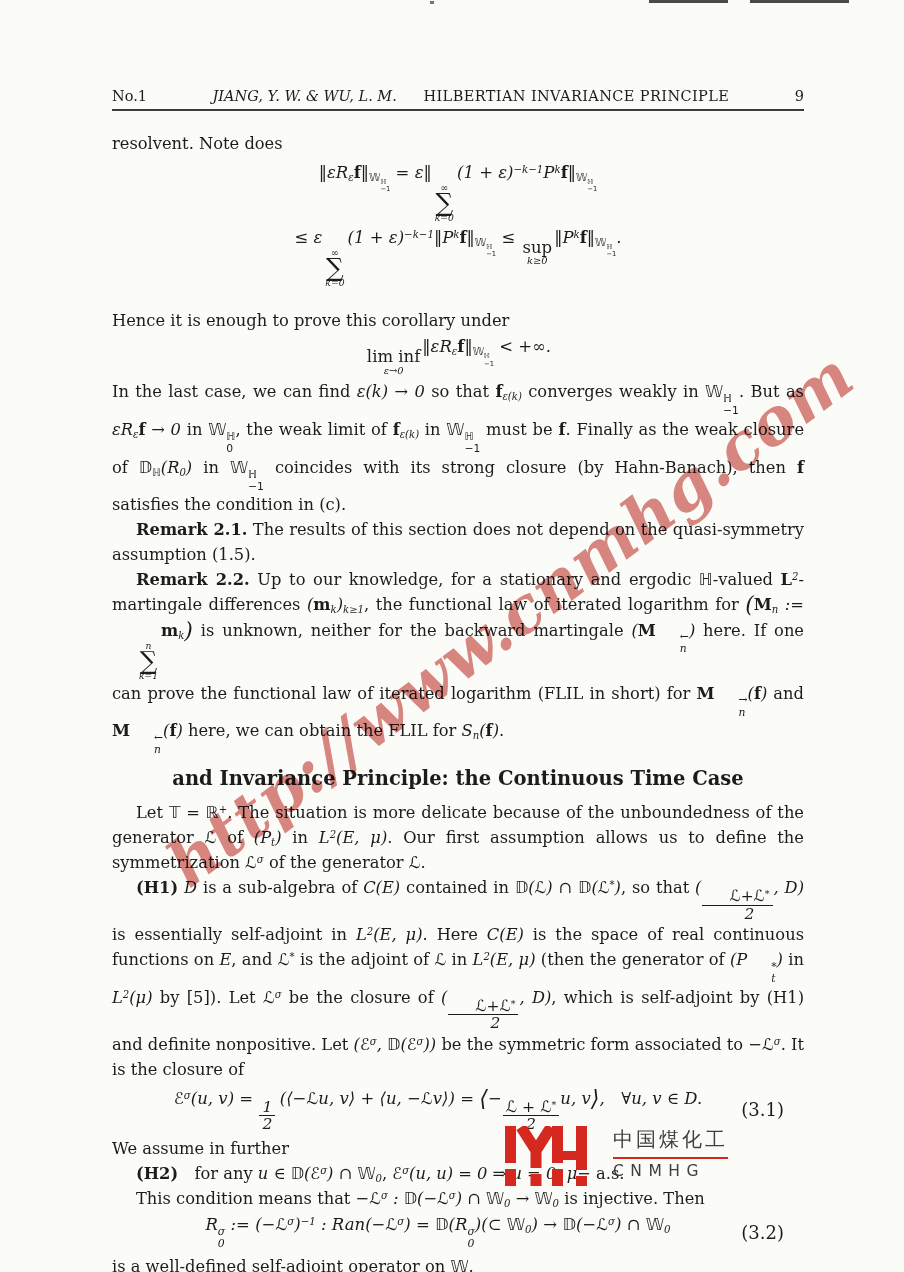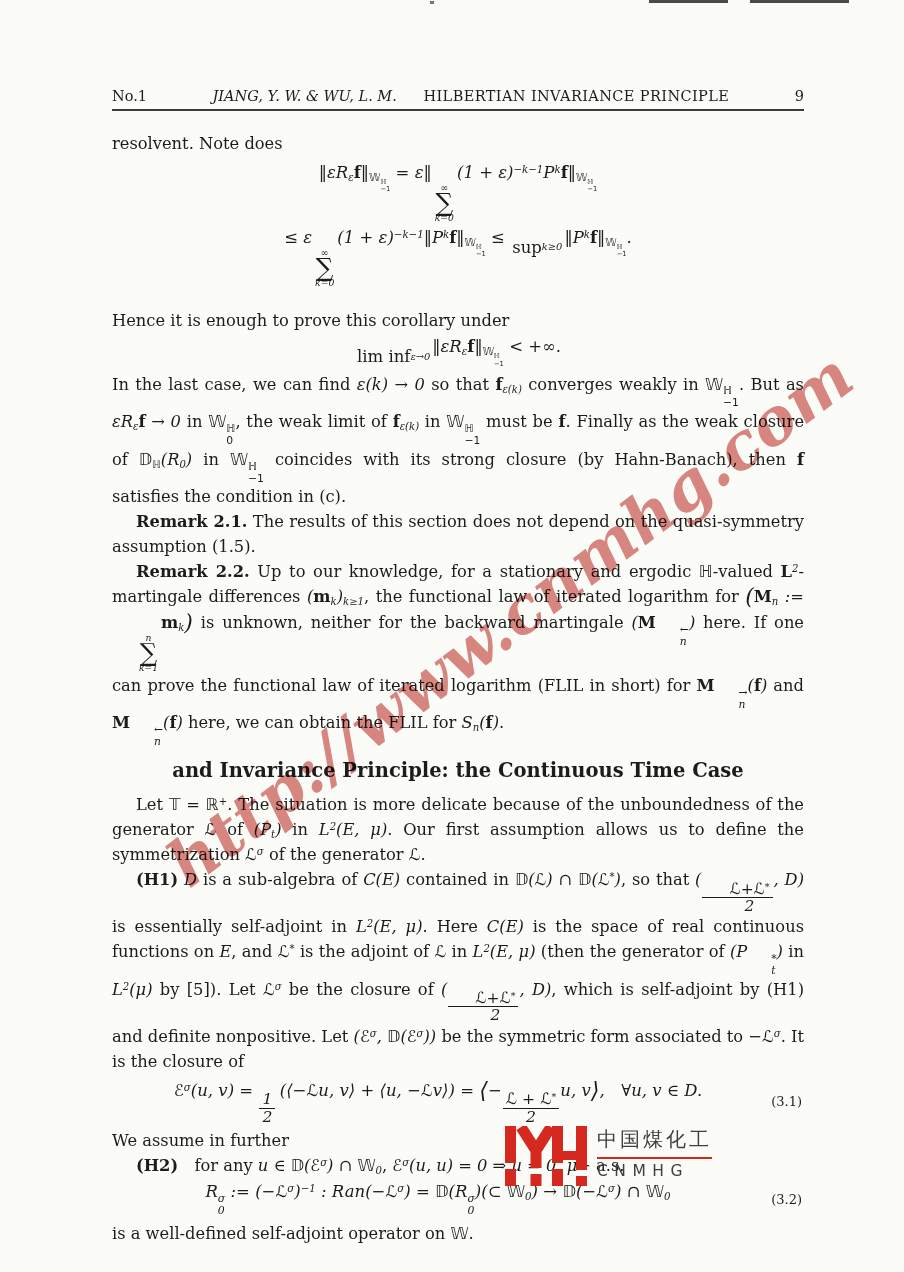--- a/index.html
+++ b/index.html
@@ -21,22 +21,22 @@
   .hdr .authors{font-style:italic;margin-right:22px;}
   .hdr .ptitle{letter-spacing:0.4px;}
   .hdr .pageno{flex:0 0 auto;}
 
   p{margin:0;text-align:justify;font-size:16.3px;line-height:25px;}
   .ind{text-indent:24px;}
   .mt{margin-top:20px;}
 
   .disp{text-align:center;margin:5px 0;font-size:16.5px;font-style:italic;}
   .eqrow{position:relative;}
-  .eqtag{position:absolute;right:2px;top:50%;transform:translateY(-50%);
-         font-style:normal;font-size:13px;}
+  .eqtag{position:absolute;right:20px;top:50%;transform:translateY(-50%);
+         font-style:normal;font-size:18px;}
 
   .sechead{margin:10px 0 8px 0;text-align:center;font-weight:bold;
            font-size:19.5px;line-height:26px;}
 
   
   .math{font-style:italic;}
   b.bf{font-weight:700;font-style:normal;}
   .sym{font-family:"DejaVu Sans","DejaVu Serif",sans-serif;font-style:normal;}
   sup,sub{font-size:0.62em;line-height:0;}
   sup{vertical-align:0.45em;} sub{vertical-align:-0.28em;}
@@ -44,37 +44,37 @@
       vertical-align:-0.45em;font-size:0.66em;line-height:1;text-align:left;}
   .sst{display:block;} .ssb{display:block;margin-top:0.12em;}
   .frac{display:inline-flex;flex-direction:column;align-items:center;
         vertical-align:-0.55em;line-height:1.05;font-size:0.95em;margin:0 1px;}
   .num{display:block;border-bottom:1.2px solid currentColor;padding:0 3px;}
   .den{display:block;padding:0 3px;}
   .bigop{display:inline-flex;flex-direction:column;align-items:center;
          line-height:0.95;vertical-align:-0.8em;margin:0 3px;}
   .sigma{font-size:1.5em;font-style:normal;line-height:0.85;}
   .bigop .lim{font-size:0.56em;line-height:1;}
-  .mop{display:inline-flex;flex-direction:row;align-items:center;
+  .mop{display:inline-flex;flex-direction:column;align-items:center;
        line-height:1.05;vertical-align:-0.6em;margin:0 2px;}
   .opn{font-style:normal;}
   .mop .lim{font-size:0.6em;line-height:1;}
   .bigd{font-size:1.35em;vertical-align:-0.1em;}
 
   
   .watermark{
     position:absolute;left:100px;top:608px;width:750px;text-align:center;
     transform:rotate(-37deg);
     font-family:"DejaVu Serif",serif;font-style:italic;font-weight:bold;
     font-size:64px;letter-spacing:1px;white-space:nowrap;
     color:rgba(197,62,55,0.62);mix-blend-mode:multiply;pointer-events:none;
   }
 
   
-  .logo{position:absolute;left:505px;top:1126px;display:flex;gap:10px;align-items:flex-start;}
+  .logo{position:absolute;left:505px;top:1126px;display:flex;gap:26px;align-items:flex-start;}
   .logo-text{display:flex;flex-direction:column;}
   .logo-cn{font-family:"DejaVu Sans",sans-serif;font-size:20px;letter-spacing:3px;color:#3f3f3f;}
   .logo-line{height:2px;background:#d5281f;margin:4px 0 3px 0;}
   .logo-en{font-family:"DejaVu Sans",sans-serif;font-size:15.5px;letter-spacing:6.5px;color:#404040;}
 </style>
 </head>
 <body>
 
 <div class="page">
 
@@ -183,20 +183,21 @@
             <span class="den">2</span>
           </span> (⟨−<span class="sym">ℒ</span>u, v⟩ + ⟨u, −<span class="sym">ℒ</span>v⟩) = <span class="bigd">⟨</span>−<span class="frac">
             <span class="num"><span class="sym">ℒ</span> + <span class="sym">ℒ</span><sup>*</sup></span>
             <span class="den">2</span>
           </span>u, v<span class="bigd">⟩</span>, ∀u, v ∈ D.</div>
       <span class="eqtag">(3.1)</span>
     </div>
 
     <p style="margin-top:1px;">We assume in further</p>
     <p class="ind"><b class="bf">(H2)</b> for any <span class="math">u ∈ <span class="sym">𝔻</span>(<span class="sym">ℰ</span><sup>σ</sup>) ∩ <span class="sym">𝕎</span><sub>0</sub></span>, <span class="math"><span class="sym">ℰ</span><sup>σ</sup>(u, u) = 0 ⇒ u = 0</span>, <span class="math">μ−</span> a.s.</p>
+    <p class="ind">This condition means that <span class="math">−<span class="sym">ℒ</span><sup>σ</sup> : <span class="sym">𝔻</span>(−<span class="sym">ℒ</span><sup>σ</sup>) ∩ <span class="sym">𝕎</span><sub>0</sub> → <span class="sym">𝕎</span><sub>0</sub></span> is injective.  Then</p>
 
     <div class="eqrow" style="margin:4px 0;">
       <div class="disp" style="margin:0 40px 0 0;">R<span class="ss">
             <span class="sst">σ</span>
             <span class="ssb">0</span>
           </span> := (−<span class="sym">ℒ</span><sup>σ</sup>)<sup>−1</sup> : Ran(−<span class="sym">ℒ</span><sup>σ</sup>) = <span class="sym">𝔻</span>(R<span class="ss">
             <span class="sst">σ</span>
             <span class="ssb">0</span>
           </span>)(⊂ <span class="sym">𝕎</span><sub>0</sub>) → <span class="sym">𝔻</span>(−<span class="sym">ℒ</span><sup>σ</sup>) ∩ <span class="sym">𝕎</span><sub>0</sub></div>
       <span class="eqtag">(3.2)</span>

